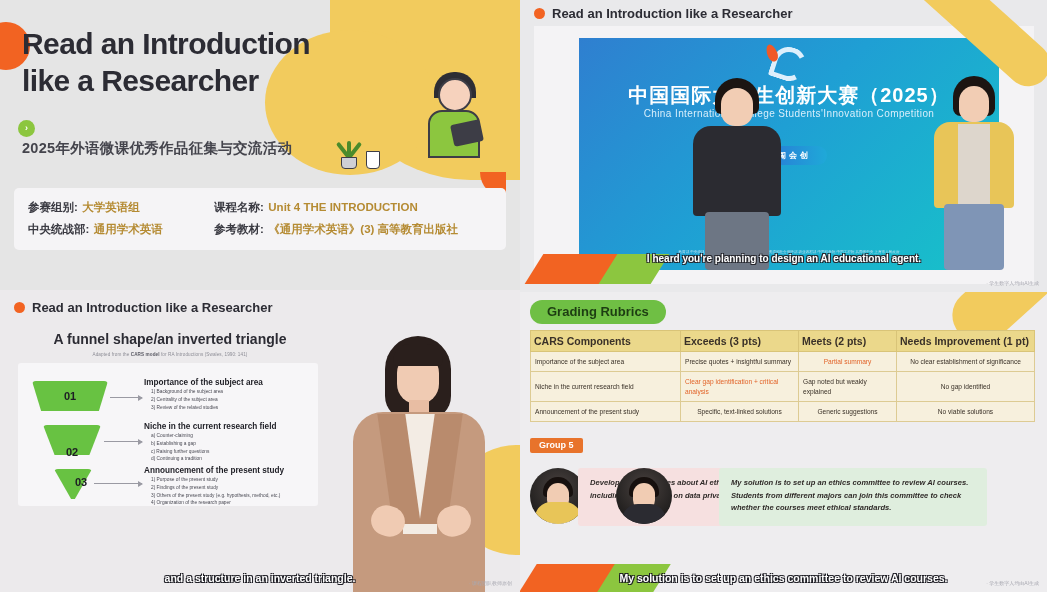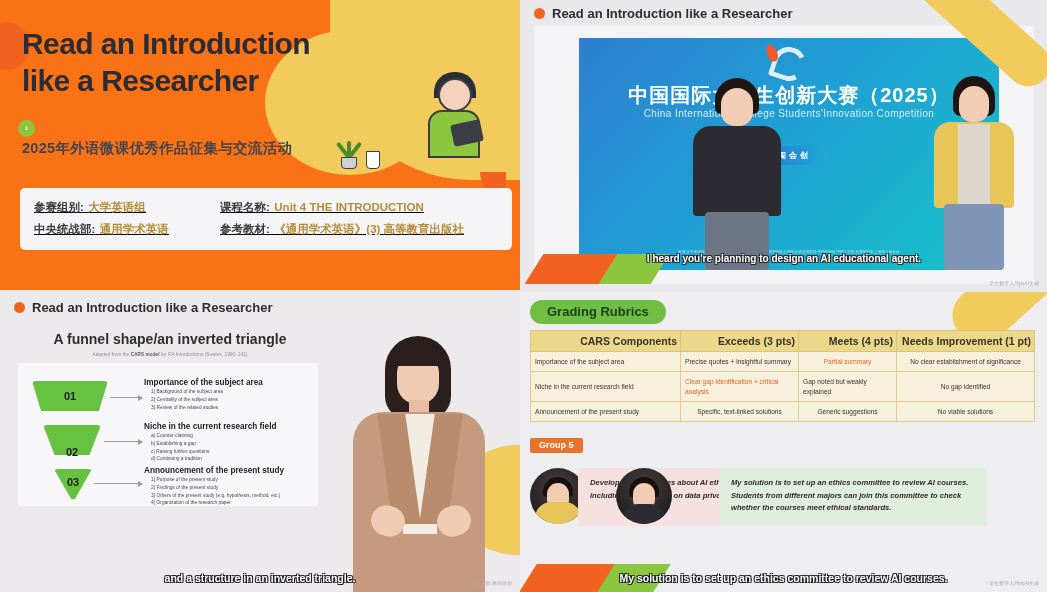--- a/index.html
+++ b/index.html
@@ -6,21 +6,21 @@
   html, body {
     width: 1047px; height: 592px;
     background: #ffffff;
     font-family: "Liberation Sans", sans-serif;
     overflow: hidden;
   }
   #stage { position: relative; width: 1047px; height: 592px; background: #fdfdfd; }
 
   
   .quad { position: absolute; overflow: hidden; }
-  #q-title  { left:0;   top:0;   width:520px; height:290px; background:#f97316; }
+  #q-title  { left:0;   top:0;   width:520px; height:290px; background:#e5e5e5; }
   #q-funnel { left:0;   top:290px; width:520px; height:302px; background:#eceaec; }
   #q-video  { left:520px; top:0;  width:527px; height:292px; background:#e9e9eb; }
   #q-rubric { left:520px; top:292px; width:527px; height:300px; background:#eeedef; }
 
   
   .orange-dot-big {
     position:absolute; left:-18px; top:22px; width:48px; height:48px;
     border-radius:50%; background:#f26322;
   }
   .orange-quarter {
@@ -43,25 +43,24 @@
   .green-chev {
     position:absolute; left:18px; top:120px; width:17px; height:17px;
     border-radius:50%; background:#8cc63f; color:#fff;
     font-size:9px; line-height:17px; text-align:center; font-weight:700;
   }
   .subtitle-cn {
     position:absolute; left:22px; top:139px; width:420px;
     font-size:14.5px; font-weight:700; color:#44444c; letter-spacing:0.3px;
   }
   .info-bar {
-    position:absolute; left:20px; top:188px; width:492px; height:62px;
+    position:absolute; left:14px; top:188px; width:492px; height:62px;
     background:#f5f4f6; border-radius:5px; padding:9px 14px;
     display:grid; grid-template-columns: 186px 1fr; grid-auto-rows: 22px;
     align-content:center;
-    text-decoration:underline;
   }
   .info-bar .k { font-size:11.5px; font-weight:700; color:#3a3a42; }
   .info-bar .v { font-size:11.5px; font-weight:700; color:#b58b33; }
   .info-cell { white-space:nowrap; overflow:hidden; }
 
   
   .illus { position:absolute; right:38px; top:26px; width:150px; height:145px; }
   .laptop-frame {
     position:absolute; left:8px; top:6px; width:84px; height:100px;
     background:#ffffff; border:2px solid #3d3d46; border-radius:4px;
@@ -112,21 +111,21 @@
              text-align:center; line-height:1; }
   .fn-shape { position:absolute; background:#68c242; }
   .s1 { left:14px; top:18px; width:76px; height:30px;
         clip-path: polygon(0 0,100% 0,88% 100%,12% 100%); border-radius:4px; }
   .s2 { left:25px; top:62px; width:58px; height:30px;
         clip-path: polygon(0 0,100% 0,80% 100%,20% 100%); border-radius:4px; }
   .s3 { left:36px; top:106px; width:38px; height:30px;
         clip-path: polygon(0 0,100% 0,55% 100%,45% 100%); border-radius:4px; }
   .n1 { left:14px; top:28px; width:76px; }
   .n2 { left:25px; top:84px; width:58px; }
-  .n3 { left:36px; top:114px; width:38px; }
+  .n3 { left:44px; top:114px; width:38px; }
   .fn-arrow { position:absolute; height:1px; background:#9a9aa3; }
   .a1 { left:92px; top:34px; width:32px; }
   .a2 { left:86px; top:78px; width:38px; }
   .a3 { left:76px; top:120px; width:48px; }
   .fn-arrow:after{ content:''; position:absolute; right:-1px; top:-2.5px;
         border-left:5px solid #9a9aa3; border-top:3px solid transparent;
         border-bottom:3px solid transparent; }
   .fn-block { position:absolute; left:126px; width:170px; }
   .fb1 { top:15px; } .fb2 { top:59px; } .fb3 { top:103px; }
   .fb-head { font-size:8.2px; font-weight:800; color:#1d1d24; margin-bottom:1px; }
@@ -204,21 +203,21 @@
 
   
   .r-badge { position:absolute; left:10px; top:8px; padding:4px 17px 5px;
         background:#6fbf44; border-radius:14px; font-size:13px; font-weight:800;
         color:#1d3d12; }
   .r-yellowcorner { position:absolute; right:-18px; top:-26px; width:120px; height:56px;
         background:#f2cb5d; border-radius:26px; transform:rotate(-42deg); }
   table.rubric { position:absolute; left:10px; top:38px; width:505px;
         border-collapse:collapse; table-layout:fixed; }
   table.rubric th { background:#ebd88b; color:#3a3128; font-size:10.5px;
-        font-weight:800; padding:4px 3px; border:1px solid #d9c478; text-align:right; }
+        font-weight:800; padding:4px 3px; border:1px solid #d9c478; text-align:left; }
   table.rubric td { background:#f7f0dd; color:#3a3128; font-size:6.6px;
         padding:5px 4px; border:1px solid #ddcb93; line-height:1.42; vertical-align:middle; }
   table.rubric td.c { text-align:center; }
   table.rubric td.hl { color:#e2642a; }
   .r-group { position:absolute; left:10px; top:146px; padding:2px 9px 3px;
         background:#e8732b; border-radius:2px; color:#ffffff; font-size:9px; font-weight:700; }
   .bub-wrap { position:absolute; left:10px; top:170px; width:505px; height:72px; }
   .ava { position:absolute; width:56px; height:56px; border-radius:50%;
         background: radial-gradient(circle at 50% 35%, #4a4240 0%, #22201f 70%); overflow:hidden; }
   .ava.a1 { left:0; top:6px; }
@@ -395,21 +394,21 @@
 
   <div class="quad" id="q-rubric">
     <div class="r-yellowcorner"></div>
     <div class="r-badge">Grading Rubrics</div>
 
     <table class="rubric">
       <thead>
         <tr>
           <th style="width:150px">CARS Components</th>
           <th style="width:118px">Exceeds (3 pts)</th>
-          <th style="width:98px">Meets (4 pts)</th>
+          <th style="width:98px">Meets (2 pts)</th>
           <th>Needs Improvement (1 pt)</th>
         </tr>
       </thead>
       <tbody>
         <tr>
           <td>Importance of the subject area</td>
           <td>Precise quotes + insightful summary</td>
           <td class="c hl">Partial summary</td>
           <td class="c">No clear establishment of significance</td>
         </tr>

